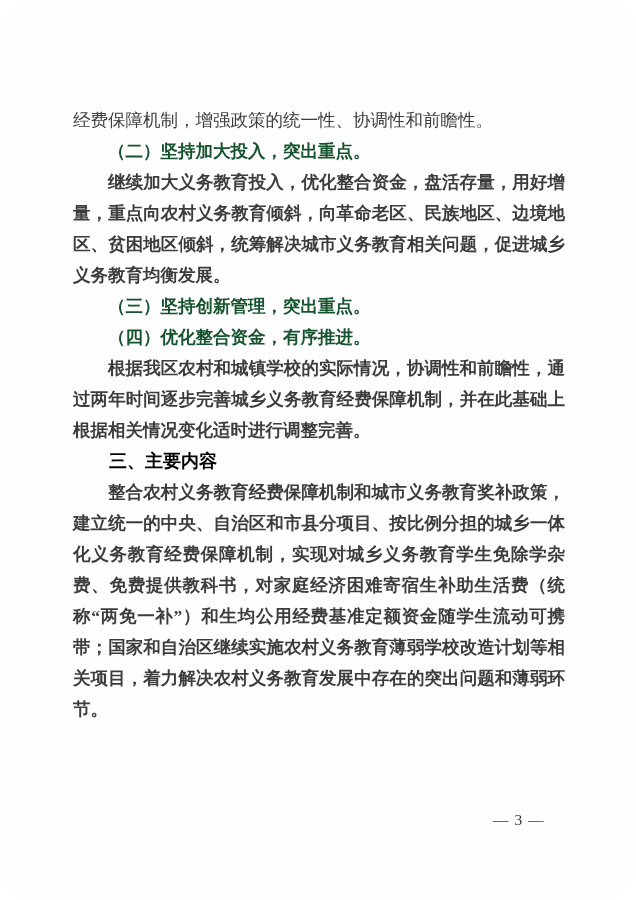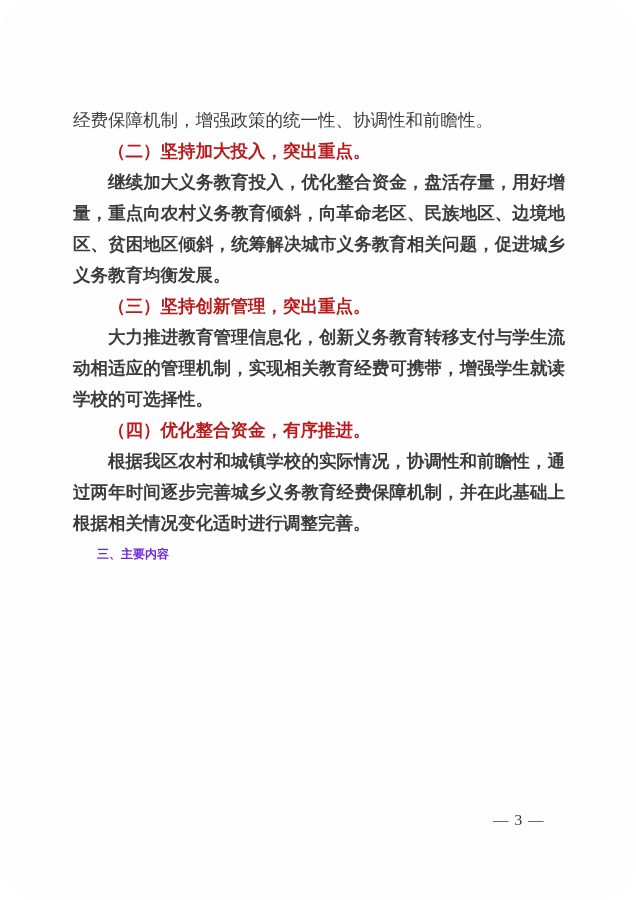--- a/index.html
+++ b/index.html
@@ -24,28 +24,28 @@
     color: #3c3c3c;
     font-size: 17.5px;
     line-height: 31px;
     text-align: justify;
   }
   p { margin: 0; }
   .indent { text-indent: 2em; font-weight: bold; }
   .heading-kai {
     text-indent: 2em;
     font-weight: 700;
-    color: #b91c1c;
+    color: #14532d;
   }
   .heading-hei {
     text-indent: 2em;
     font-weight: 700;
     font-family: "Liberation Sans", sans-serif;
-    color: #6d28d9;
-    font-size: 12px;
+    color: #000000;
+    font-size: 18px;
   }
   .page-number {
     position: absolute;
     top: 811px;
     left: 493px;
     width: 72px;
     font-size: 15.5px;
     color: #333333;
     letter-spacing: 1px;
     white-space: nowrap;
@@ -53,19 +53,19 @@
 </style>
 </head>
 <body>
 
 <div class="page">
   <div class="content">
     <p class="body-text">经费保障机制，增强政策的统一性、协调性和前瞻性。</p>
     <p class="heading-kai">（二）坚持加大投入，突出重点。</p>
     <p class="body-text indent">继续加大义务教育投入，优化整合资金，盘活存量，用好增量，重点向农村义务教育倾斜，向革命老区、民族地区、边境地区、贫困地区倾斜，统筹解决城市义务教育相关问题，促进城乡义务教育均衡发展。</p>
     <p class="heading-kai">（三）坚持创新管理，突出重点。</p>
-    <p class="body-text indent">大力推进教育管理信息化，创新义务教育转移支付与学生流动相适应的管理机制，实现相关教育经费可携带，增强学生就读学校的可选择性。</p>
     <p class="heading-kai">（四）优化整合资金，有序推进。</p>
     <p class="body-text indent">根据我区农村和城镇学校的实际情况，协调性和前瞻性，通过两年时间逐步完善城乡义务教育经费保障机制，并在此基础上根据相关情况变化适时进行调整完善。</p>
     <p class="heading-hei">三、主要内容</p>
+    <p class="body-text indent">整合农村义务教育经费保障机制和城市义务教育奖补政策，建立统一的中央、自治区和市县分项目、按比例分担的城乡一体化义务教育经费保障机制，实现对城乡义务教育学生免除学杂费、免费提供教科书，对家庭经济困难寄宿生补助生活费（统称“两免一补”）和生均公用经费基准定额资金随学生流动可携带；国家和自治区继续实施农村义务教育薄弱学校改造计划等相关项目，着力解决农村义务教育发展中存在的突出问题和薄弱环节。</p>
   </div>
   <div class="page-number">— 3 —</div>
 </div>
 
 </body></html>

